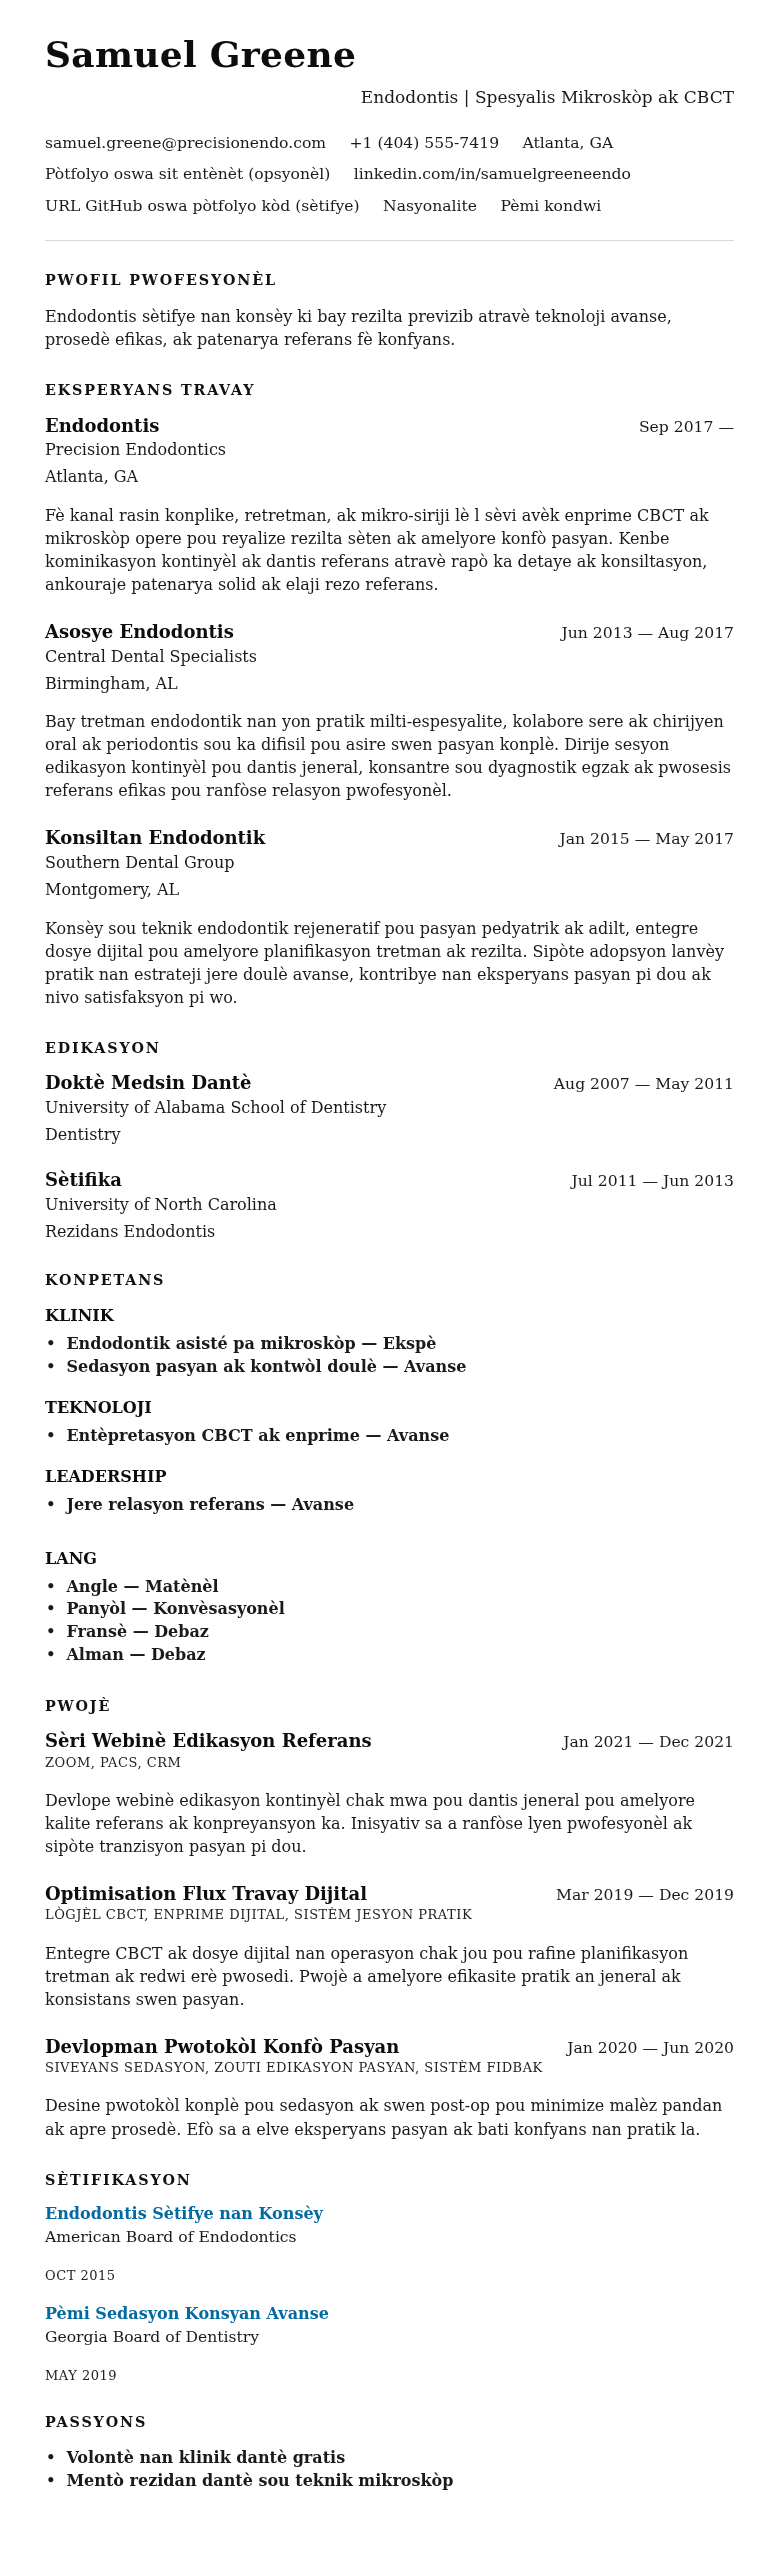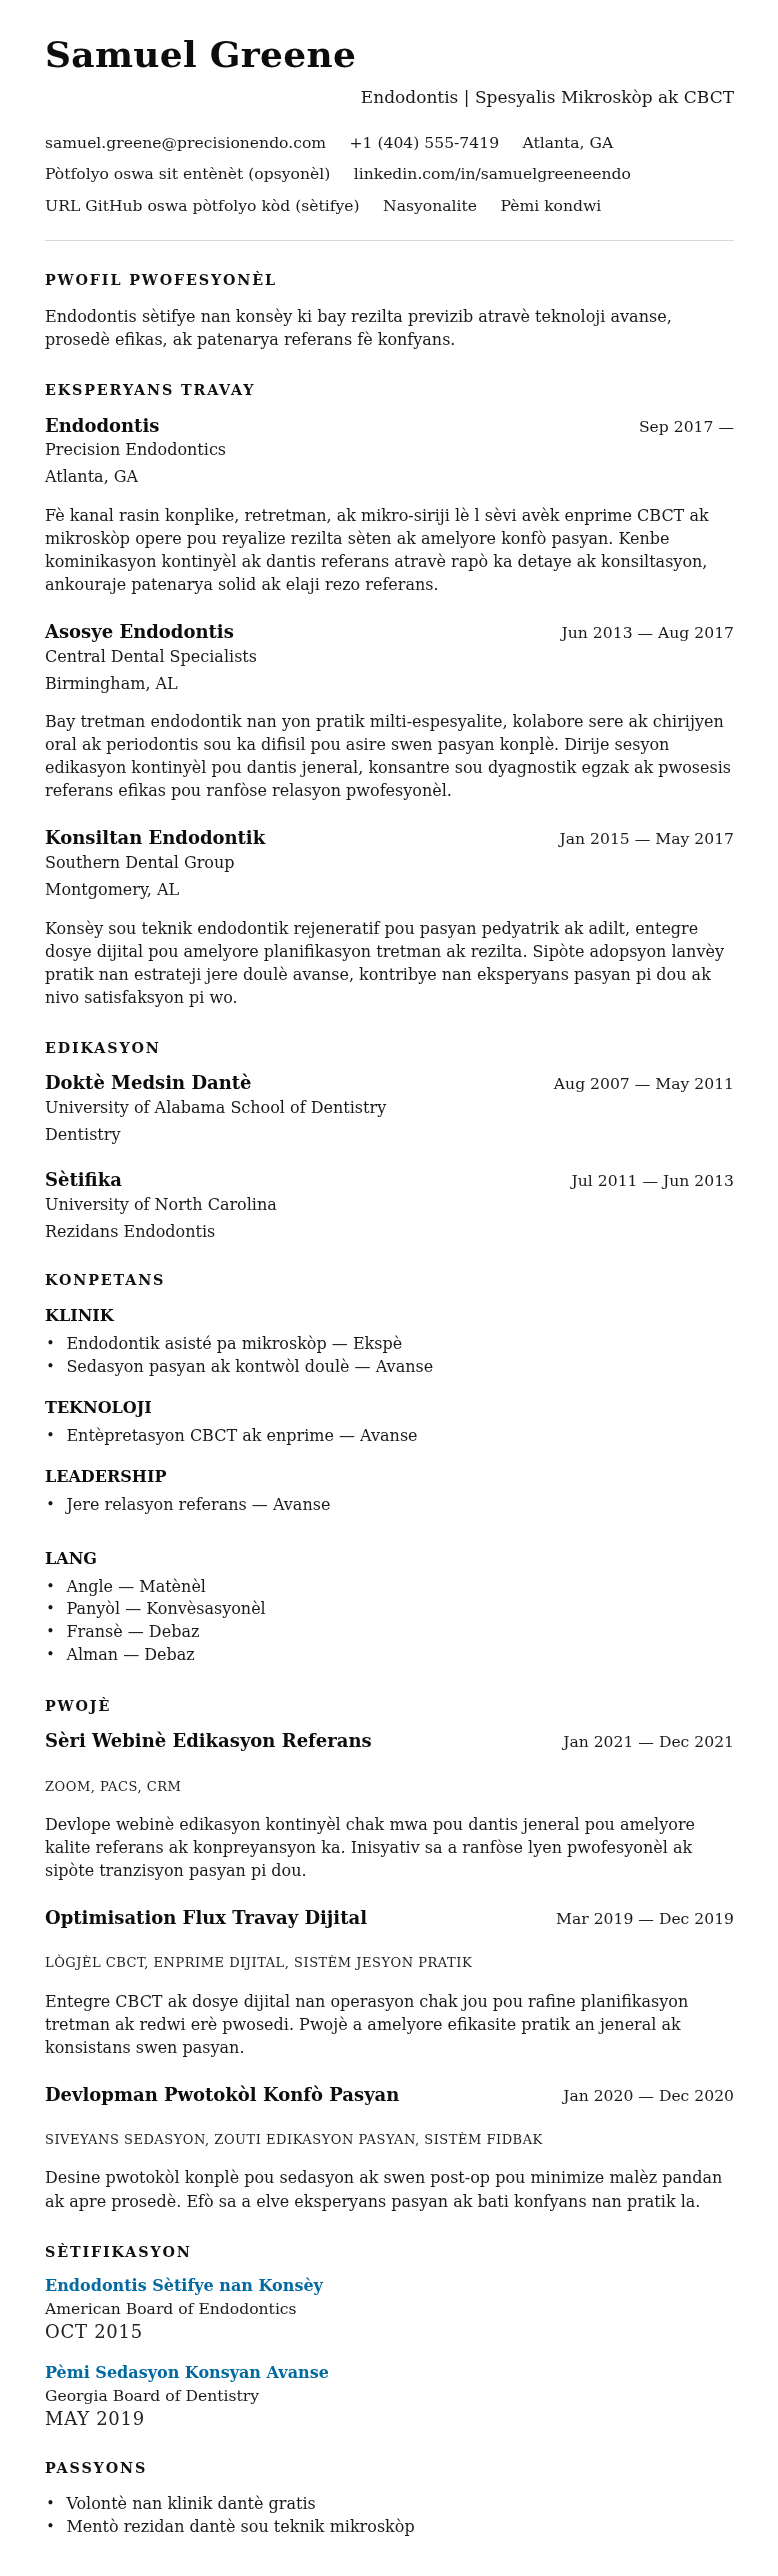--- a/index.html
+++ b/index.html
@@ -83,57 +83,58 @@
   .entry-loc  { font-size: 16px; line-height: 1.2; margin-top: 7.8px; }
   .entry-desc {
     font-size: 16px;
     line-height: 1.44;
     margin-top: 17.5px;
   }
   .proj-tech {
     font-size: 13px;
     letter-spacing: 0.04em;
     line-height: 1.3;
-    margin-top: 26px;
+    margin-top: 2px;
     color: #222;
   }
   
   .skill-group { margin-top: 17px; }
   .skill-group + .skill-group { margin-top: 19.5px; }
   .skill-group.gap-large { margin-top: 32px; }
   .skill-group-title {
     font-size: 16px;
     font-weight: 700;
     line-height: 1.2;
     color: #0d0d0d;
   }
   ul.dot-list {
     list-style: none;
     margin: 7.8px 0 0 0;
     padding: 0;
+    font-weight: bold;
   }
   ul.dot-list li {
     position: relative;
     padding-left: 21.4px;
     font-size: 16px;
     line-height: 1.42;
   }
   ul.dot-list li::before {
     content: "•";
     position: absolute;
     left: 1.3px;
     top: 0;
     font-size: 14.3px;
   }
   
   .cert { margin-top: 15.6px; }
   .cert + .cert { margin-top: 21px; }
   .cert-title { font-size: 16px; font-weight: 700; line-height: 1.2; color: #0369a1; }
   .cert-org   { font-size: 15.6px; line-height: 1.2; margin-top: 4.5px; }
-  .cert-date  { font-size: 18px; letter-spacing: 0.04em; line-height: 1.2; margin-top: 2px; color: #222; }
+  .cert-date  { font-size: 13px; letter-spacing: 0.04em; line-height: 1.2; margin-top: 21px; color: #222; }
 </style>
 </head>
 <body>
 
 <div class="page">
 
   <header>
     <h1 class="name">Samuel Greene</h1>
     <div class="subtitle">Endodontis | Spesyalis Mikroskòp ak CBCT</div>
 
@@ -270,21 +271,21 @@
         <span class="entry-title">Optimisation Flux Travay Dijital</span>
         <span class="entry-date">Mar 2019 — Dec 2019</span>
       </div>
       <div class="proj-tech">LÒGJÈL CBCT, ENPRIME DIJITAL, SISTÈM JESYON PRATIK</div>
       <p class="entry-desc">Entegre CBCT ak dosye dijital nan operasyon chak jou pou rafine planifikasyon tretman ak redwi erè pwosedi. Pwojè a amelyore efikasite pratik an jeneral ak konsistans swen pasyan.</p>
     </div>
 
     <div class="entry">
       <div class="entry-head">
         <span class="entry-title">Devlopman Pwotokòl Konfò Pasyan</span>
-        <span class="entry-date">Jan 2020 — Dec 2020</span>
+        <span class="entry-date">Jan 2020 — Jun 2020</span>
       </div>
       <div class="proj-tech">SIVEYANS SEDASYON, ZOUTI EDIKASYON PASYAN, SISTÈM FIDBAK</div>
       <p class="entry-desc">Desine pwotokòl konplè pou sedasyon ak swen post-op pou minimize malèz pandan ak apre prosedè. Efò sa a elve eksperyans pasyan ak bati konfyans nan pratik la.</p>
     </div>
   </section>
 
   <section>
     <h2 class="section-h">SÈTIFIKASYON</h2>
 
     <div class="cert">

